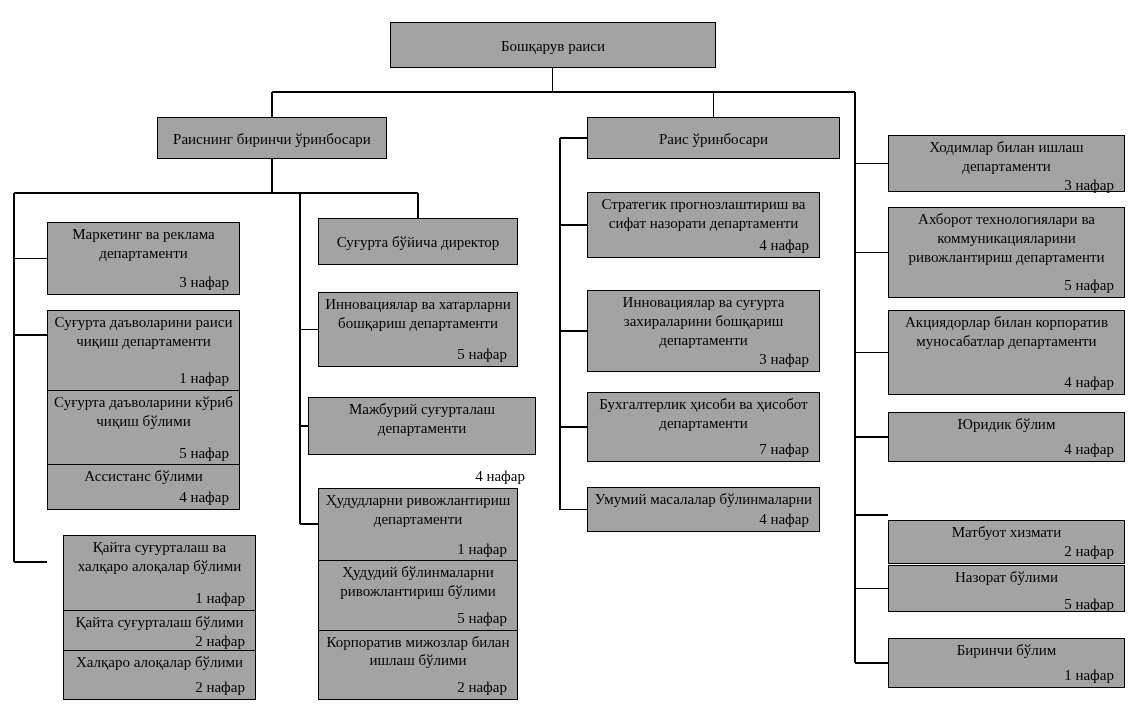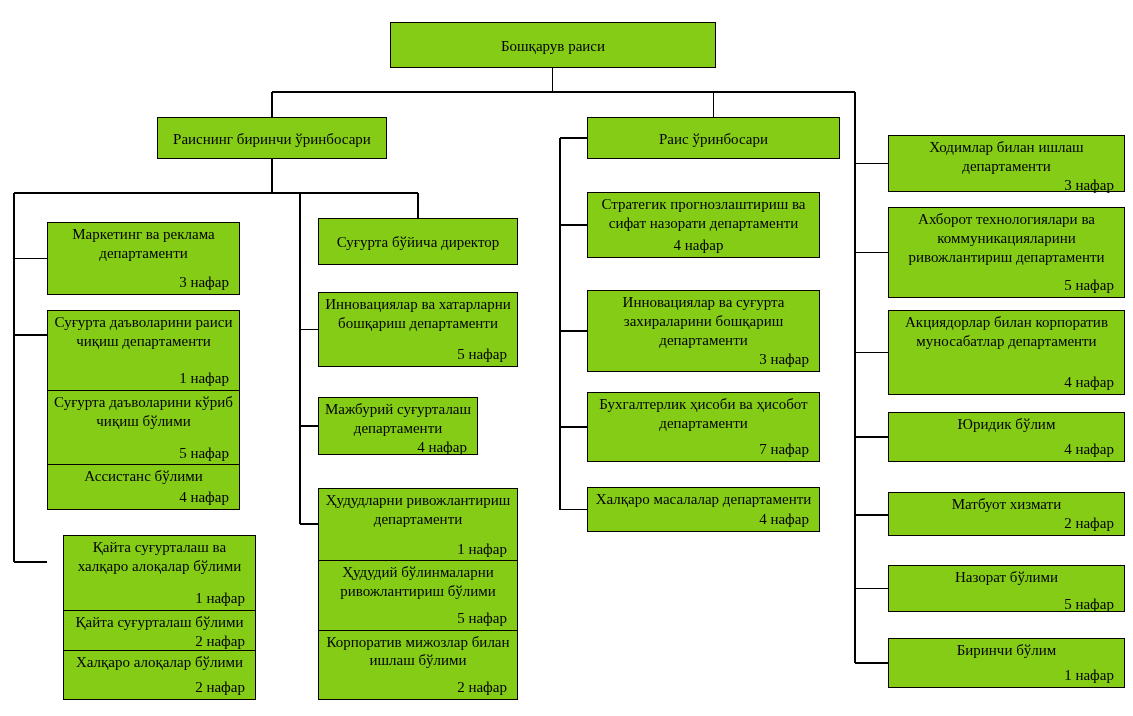--- a/index.html
+++ b/index.html
@@ -2,21 +2,21 @@
 <html><head>
 <meta charset="utf-8">
 <style>
   html,body{margin:0;padding:0;}
   body{
     width:1133px;height:716px;position:relative;background:#ffffff;
     font-family:"Liberation Serif","DejaVu Serif",serif;color:#000;
   }
   svg.connectors{position:absolute;left:0;top:0;z-index:0;}
   .box,.stack{
-    position:absolute;box-sizing:border-box;background:#84cc16;
+    position:absolute;box-sizing:border-box;background:#a3a3a3;
     border:1.5px solid #000;z-index:1;
   }
   .box{display:flex;flex-direction:column;font-size:15px;line-height:1.25;text-align:center;}
   .box.plain{justify-content:center;}
   .stack{display:flex;flex-direction:column;}
   .cell{
     box-sizing:border-box;display:flex;flex-direction:column;overflow:hidden;
     border-top:1.5px solid #000;font-size:15px;line-height:1.25;text-align:center;
   }
   .cell:first-child{border-top:none;}
@@ -107,57 +107,57 @@
 
 <div class="box plain" style="left:318px;top:218px;width:200px;height:47px;">
   <div class="title">Суғурта бўйича директор</div>
 </div>
 
 <div class="box" style="left:318px;top:292px;width:200px;height:75px;">
   <div class="title">Инновациялар ва хатарларни бошқариш департаменти</div>
   <div class="count">5 нафар</div>
 </div>
 
-<div class="box" style="left:318px;top:397px;width:160px;height:58px;">
+<div class="box" style="left:308px;top:397px;width:228px;height:58px;gap:29px;">
   <div class="title">Мажбурий суғурталаш департаменти</div>
   <div class="count">4 нафар</div>
 </div>
 
 <div class="stack" style="left:318px;top:488px;width:200px;height:212px;">
   <div class="cell" style="height:72px;">
     <div class="title">Ҳудудларни ривожлантириш департаменти</div>
     <div class="count">1 нафар</div>
   </div>
   <div class="cell" style="height:70px;">
     <div class="title">Ҳудудий бўлинмаларни ривожлантириш бўлими</div>
     <div class="count">5 нафар</div>
   </div>
   <div class="cell" style="height:70px;">
     <div class="title">Корпоратив мижозлар билан ишлаш бўлими</div>
     <div class="count">2 нафар</div>
   </div>
 </div>
 
-<div class="box" style="left:587px;top:192px;width:233px;height:66px;align-items:center;">
+<div class="box" style="left:587px;top:192px;width:233px;height:66px;">
   <div class="title">Стратегик прогнозлаштириш ва сифат назорати департаменти</div>
   <div class="count">4 нафар</div>
 </div>
 
 <div class="box" style="left:587px;top:290px;width:233px;height:82px;">
   <div class="title">Инновациялар ва суғурта захираларини бошқариш департаменти</div>
   <div class="count">3 нафар</div>
 </div>
 
 <div class="box" style="left:587px;top:392px;width:233px;height:70px;">
   <div class="title">Бухгалтерлик ҳисоби ва ҳисобот департаменти</div>
   <div class="count">7 нафар</div>
 </div>
 
 <div class="box" style="left:587px;top:487px;width:233px;height:45px;">
-  <div class="title">Халқаро масалалар департаменти</div>
+  <div class="title">Умумий масалалар бўлинмаларни</div>
   <div class="count">4 нафар</div>
 </div>
 
 <div class="box" style="left:888px;top:135px;width:237px;height:57px;">
   <div class="title">Ходимлар билан ишлаш департаменти</div>
   <div class="count">3 нафар</div>
 </div>
 
 <div class="box" style="left:888px;top:207px;width:237px;height:91px;">
   <div class="title">Ахборот технологиялари ва коммуникацияларини ривожлантириш департаменти</div>
@@ -167,21 +167,21 @@
 <div class="box" style="left:888px;top:310px;width:237px;height:85px;">
   <div class="title">Акциядорлар билан корпоратив муносабатлар департаменти</div>
   <div class="count">4 нафар</div>
 </div>
 
 <div class="box" style="left:888px;top:412px;width:237px;height:50px;">
   <div class="title">Юридик бўлим</div>
   <div class="count">4 нафар</div>
 </div>
 
-<div class="box" style="left:888px;top:492px;width:237px;height:44px;">
+<div class="box" style="left:888px;top:520px;width:237px;height:44px;">
   <div class="title">Матбуот хизмати</div>
   <div class="count">2 нафар</div>
 </div>
 
 <div class="box" style="left:888px;top:565px;width:237px;height:47px;gap:8px;">
   <div class="title">Назорат бўлими</div>
   <div class="count">5 нафар</div>
 </div>
 
 <div class="box" style="left:888px;top:638px;width:237px;height:50px;">

